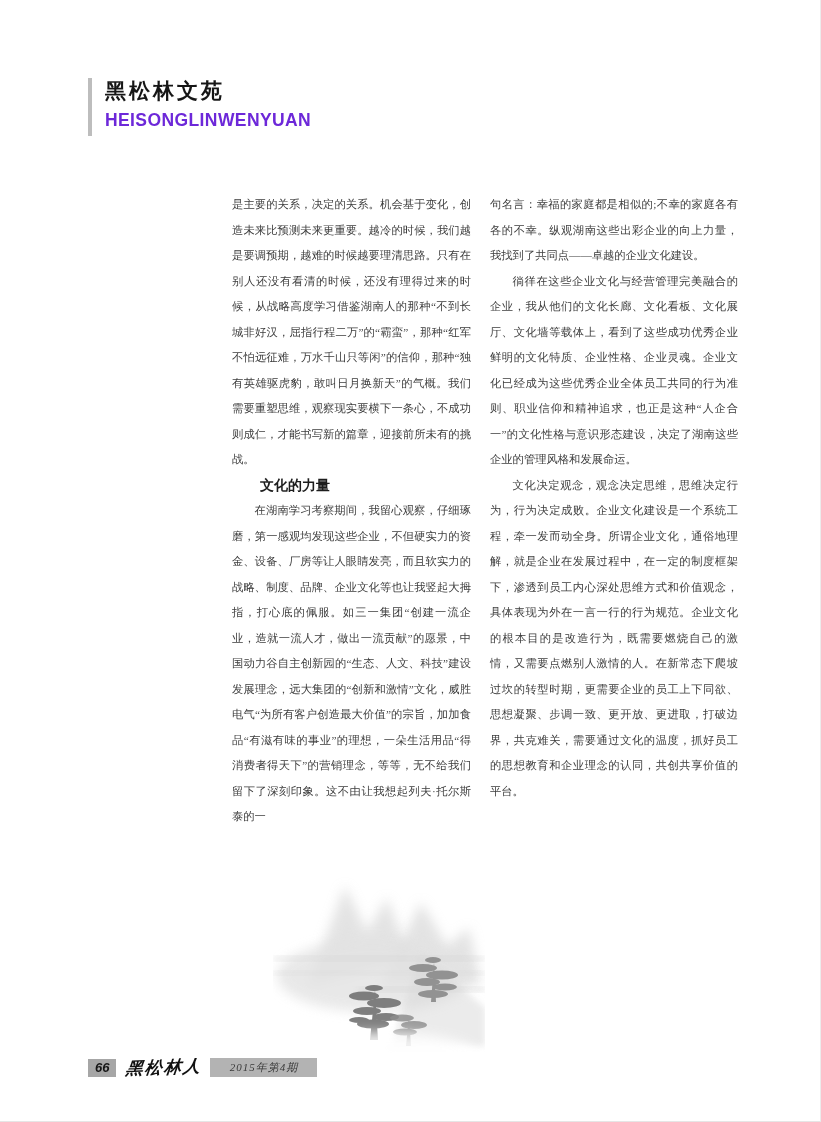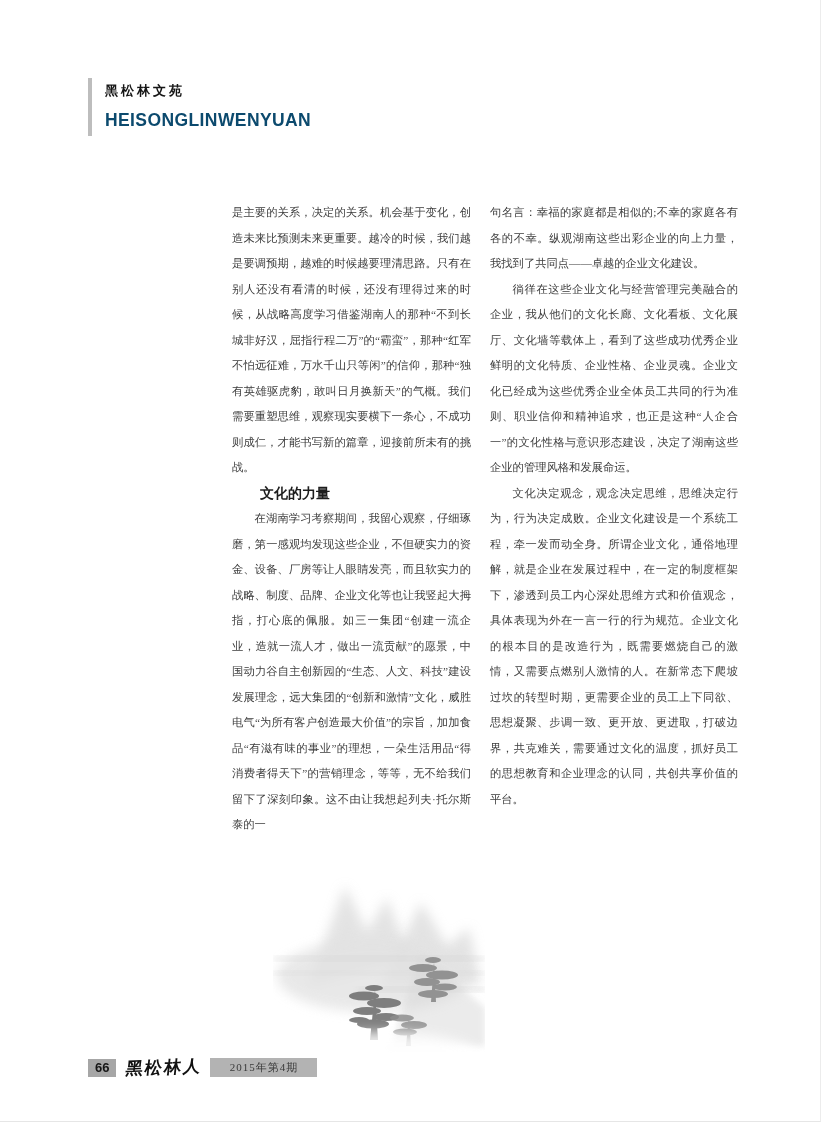--- a/index.html
+++ b/index.html
@@ -10,46 +10,46 @@
     border-right:1px solid #ececec; border-bottom:1px solid #e6e6e6;
     box-sizing:border-box;
   }
 
   
   .masthead { position:absolute; left:88px; top:78px; display:flex; }
   .masthead .vbar { width:4px; height:58px; background:#bdbdbd; margin-right:13px; }
   .masthead .titles { display:flex; flex-direction:column; justify-content:flex-start; }
   .masthead .cn-title {
     font-family:"Liberation Sans","DejaVu Sans",sans-serif;
-    font-weight:bold; font-size:13px; color:#161616; letter-spacing:3px; line-height:26px;
+    font-weight:bold; font-size:21px; color:#161616; letter-spacing:3px; line-height:26px;
   }
   .masthead .en-title {
     font-family:"Liberation Sans","DejaVu Sans",sans-serif;
-    font-weight:bold; font-size:17.5px; color:#0c4a6e; letter-spacing:0.4px;
+    font-weight:bold; font-size:17.5px; color:#6d28d9; letter-spacing:0.4px;
     line-height:22px; margin-top:5px;
   }
 
   
-  .columns { position:absolute; left:232px; top:192px; width:508px; display:flex;margin-top:8px; }
+  .columns { position:absolute; left:232px; top:192px; width:508px; display:flex; }
   .col { font-size:11.3px; line-height:25.5px; color:#3d3d3d; text-align:justify; }
   .col-left  { width:239px; margin-right:19px; }
   .col-right { width:248px; }
   .col p { margin:0; padding:0; }
   .col p.ind { text-indent:2em; }
   .section-heading {
     font-family:"Liberation Sans","DejaVu Sans",sans-serif;
     font-weight:bold; font-size:14px; color:#1d1d1d;
     margin:0; line-height:25.5px; text-indent:2em; text-align:left;
   }
 
   
   .painting { position:absolute; left:273px; top:860px; width:212px; height:205px; }
 
   
-  .footer { position:absolute; left:88px; top:1057px; height:21px; display:flex; align-items:center; }
+  .footer { position:absolute; left:88px; top:1057px; height:21px; display:flex; align-items:center;font-style:italic; }
   .page-num {
     font-family:"Liberation Sans","DejaVu Sans",sans-serif;
     background:#a6a6a6; color:#151515; font-weight:bold; font-size:13px;
     padding:1px 7px 2px 7px; line-height:15px;
   }
   .mag-logo {
     font-weight:bold; font-size:17px; color:#111;
     margin-left:10px; margin-right:8px;
     transform:skewX(-8deg) rotate(-2deg);
     font-family:"Liberation Serif","DejaVu Serif",serif;

